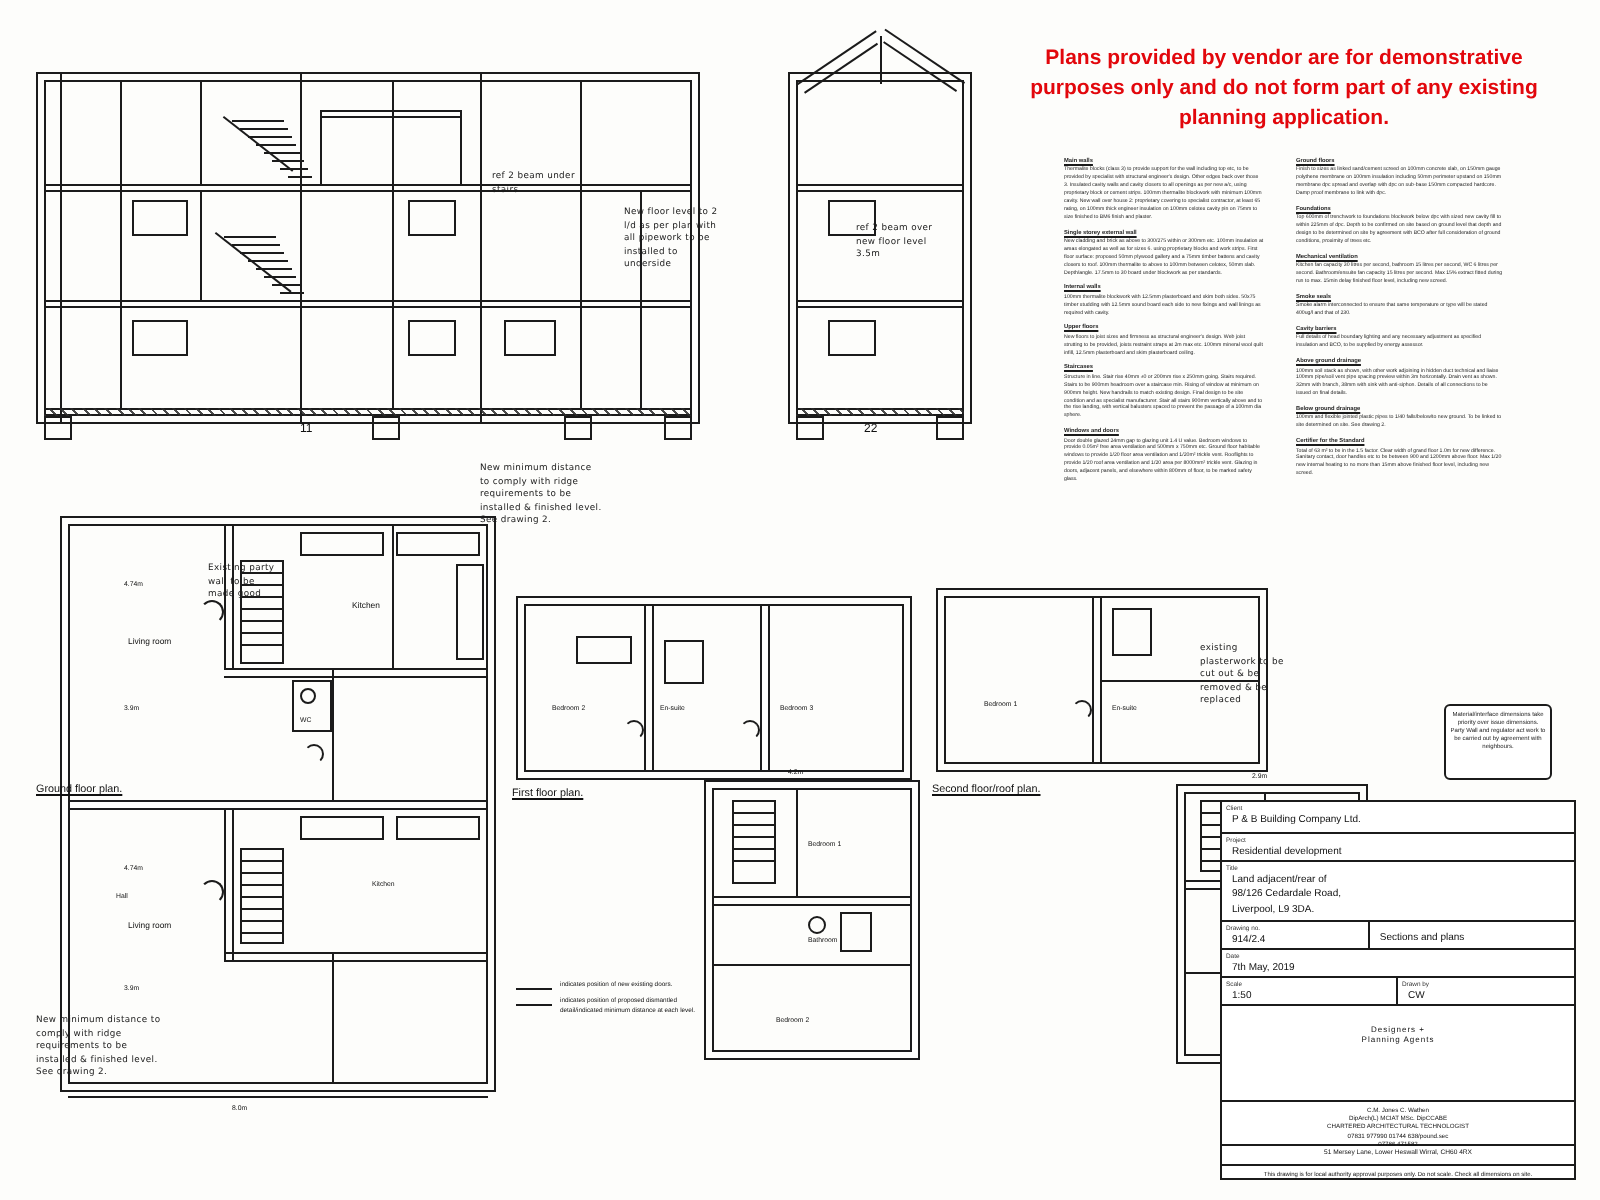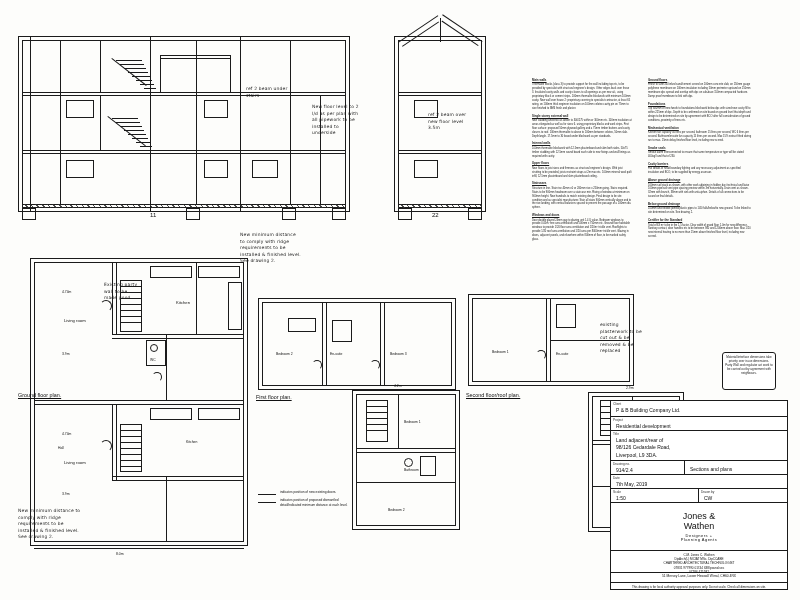--- a/index.html
+++ b/index.html
@@ -210,20 +210,21 @@
     position: absolute;
     background: #1b1b1b;
     height: 1px;
   }
 </style>
 </head>
 <body>
 
 <div id="sheet">
 
+  <div id="notice">Plans provided by vendor are for demonstrative purposes only and do not form part of any existing planning application.</div>
 
   <div>
 
     <div class="box" style="left:18px;top:36px;width:332px;height:176px;"></div>
     <div class="box" style="left:22px;top:40px;width:324px;height:168px;"></div>
 
     <div class="ln" style="left:150px;top:36px;width:1px;height:176px;"></div>
     <div class="ln" style="left:240px;top:36px;width:1px;height:176px;"></div>
     <div class="ln" style="left:18px;top:36px;width:332px;height:1px;"></div>
 
@@ -525,22 +526,20 @@
         <span class="tbl-label">Scale</span>
         <div class="tbval">1:50</div>
       </div>
       <div style="width:50%;">
         <span class="tbl-label">Drawn by</span>
         <div class="tbval">CW</div>
       </div>
     </div>
     <div class="tbrow" style="height:48px;">
       <div id="tb-practice">
-        <div style="white-space:pre-line;">Jones &amp;
-Wathen</div>
         <div class="sub" style="white-space:pre-line;">Designers +
 Planning Agents</div>
       </div>
     </div>
     <div class="tbrow" style="height:22px;padding:0;">
       <div class="tb-people" style="white-space:pre-line;">C.M. Jones                       C. Wathen
 DipArch(L) MCIAT                    MSc. DipCCABE
 CHARTERED ARCHITECTURAL TECHNOLOGIST
 07831 977990                       01744 638/pound.sec
 07786 471582</div>

